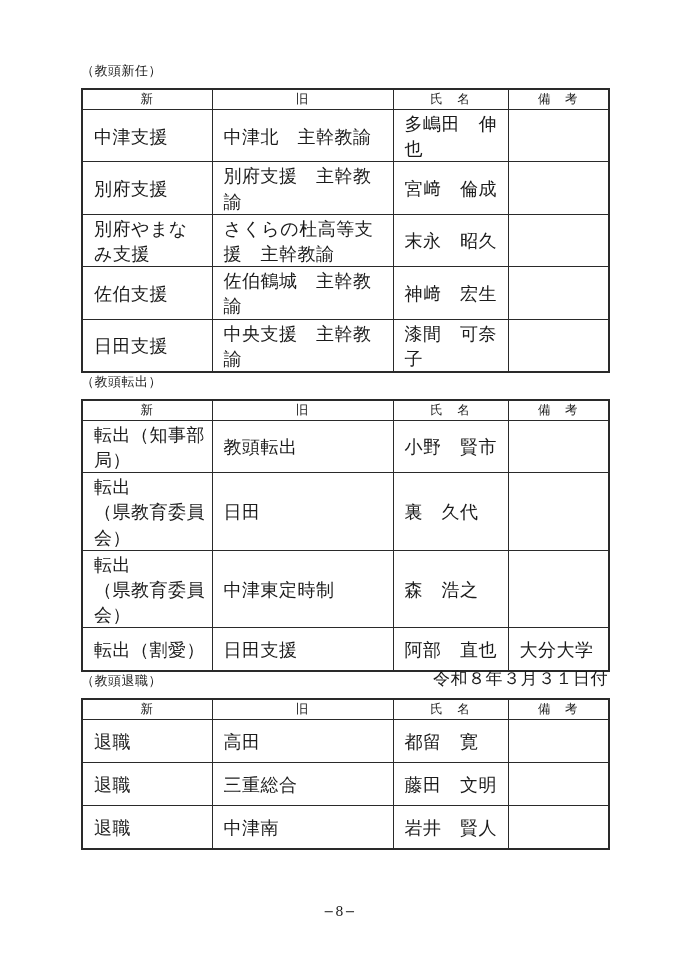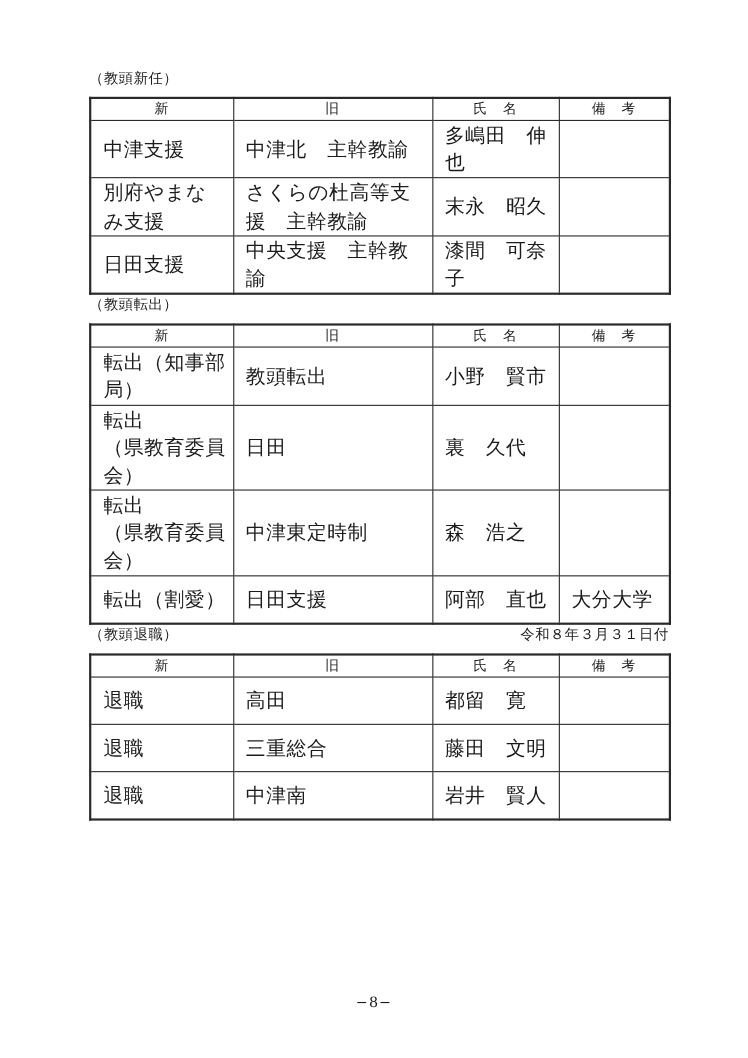--- a/index.html
+++ b/index.html
@@ -9,21 +9,21 @@
     color:#1b1b1b;
   }
   .page { position:relative; width:680px; height:962px; overflow:hidden; background:#ffffff; }
   .content { position:absolute; left:81px; top:62px; width:527px; }
 
   .title-row {
     display:flex; justify-content:space-between; align-items:flex-end;
     height:18px; margin-bottom:8px;
     font-size:13px; letter-spacing:0.5px;font-family:Liberation Mono, monospace;
   }
-  .date-note { font-size:13px; letter-spacing:0.5px; }
+  .date-note { font-size:17px; letter-spacing:0.5px; }
 
   table.roster {
     border-collapse:collapse; table-layout:fixed;
     width:527px; margin:0 0 0 0;
     border:2px solid #2a2a2a;
   }
   table.roster th, table.roster td { border:1px solid #2a2a2a; }
   table.roster th {
     height:19px; padding:0; font-weight:normal;
     font-size:12.5px; text-align:center; letter-spacing:1px;
@@ -75,23 +75,35 @@
           </tr>
         </thead>
         <tbody>
           <tr>
             <td>中津支援</td>
             <td>中津北　主幹教諭</td>
             <td>多嶋田　伸也</td>
             <td></td>
           </tr>
           <tr>
+            <td>別府支援</td>
+            <td>別府支援　主幹教諭</td>
+            <td>宮﨑　倫成</td>
+            <td></td>
+          </tr>
+          <tr>
             <td>別府やまなみ支援</td>
             <td>さくらの杜高等支援　主幹教諭</td>
             <td>末永　昭久</td>
+            <td></td>
+          </tr>
+          <tr>
+            <td>佐伯支援</td>
+            <td>佐伯鶴城　主幹教諭</td>
+            <td>神﨑　宏生</td>
             <td></td>
           </tr>
           <tr>
             <td>日田支援</td>
             <td>中央支援　主幹教諭</td>
             <td>漆間　可奈子</td>
             <td></td>
           </tr>
         </tbody>
       </table>

